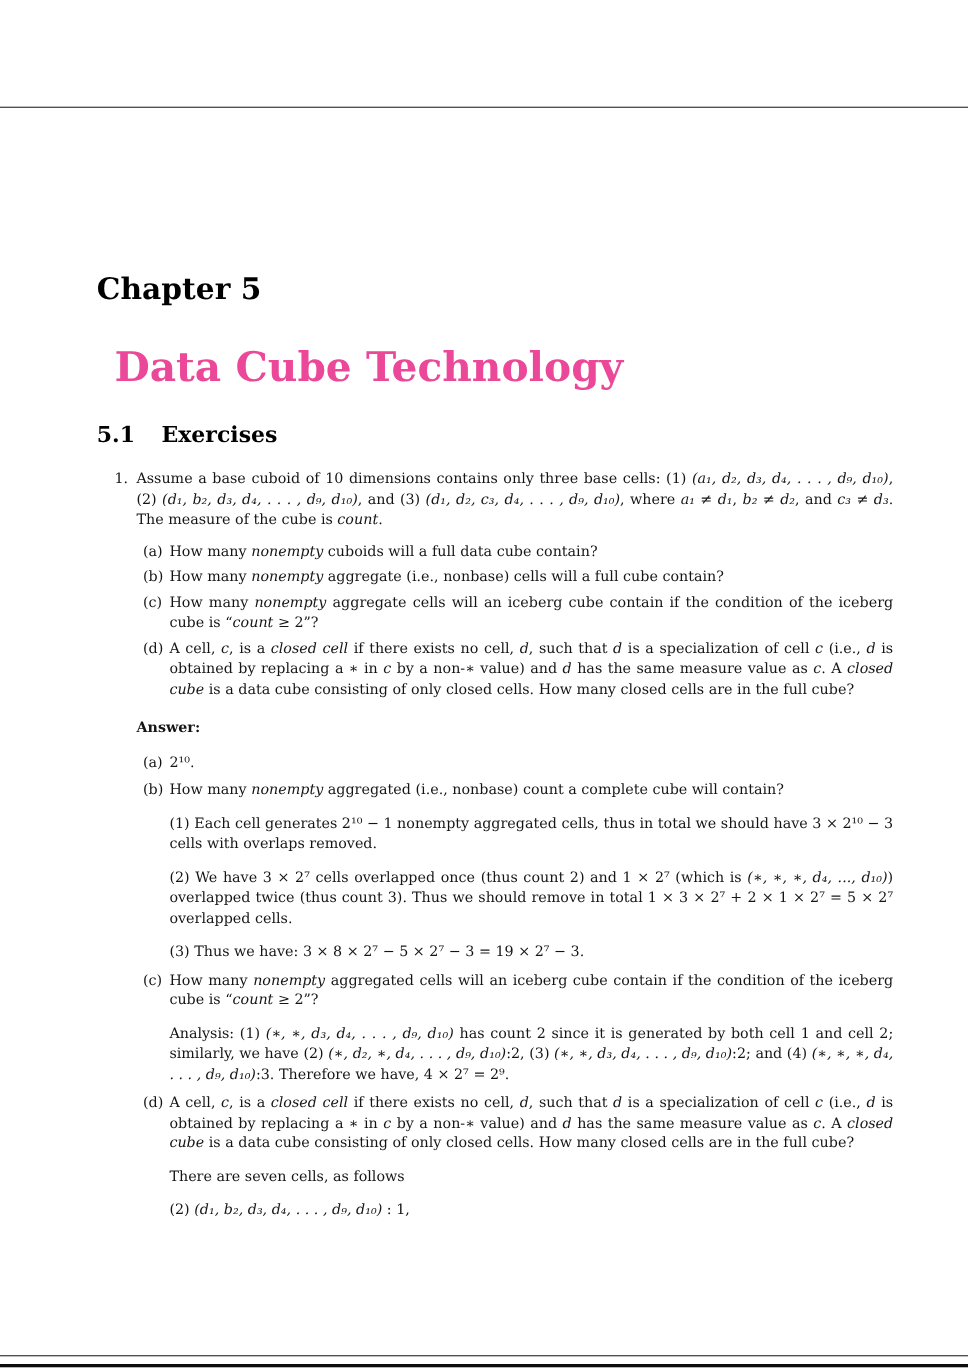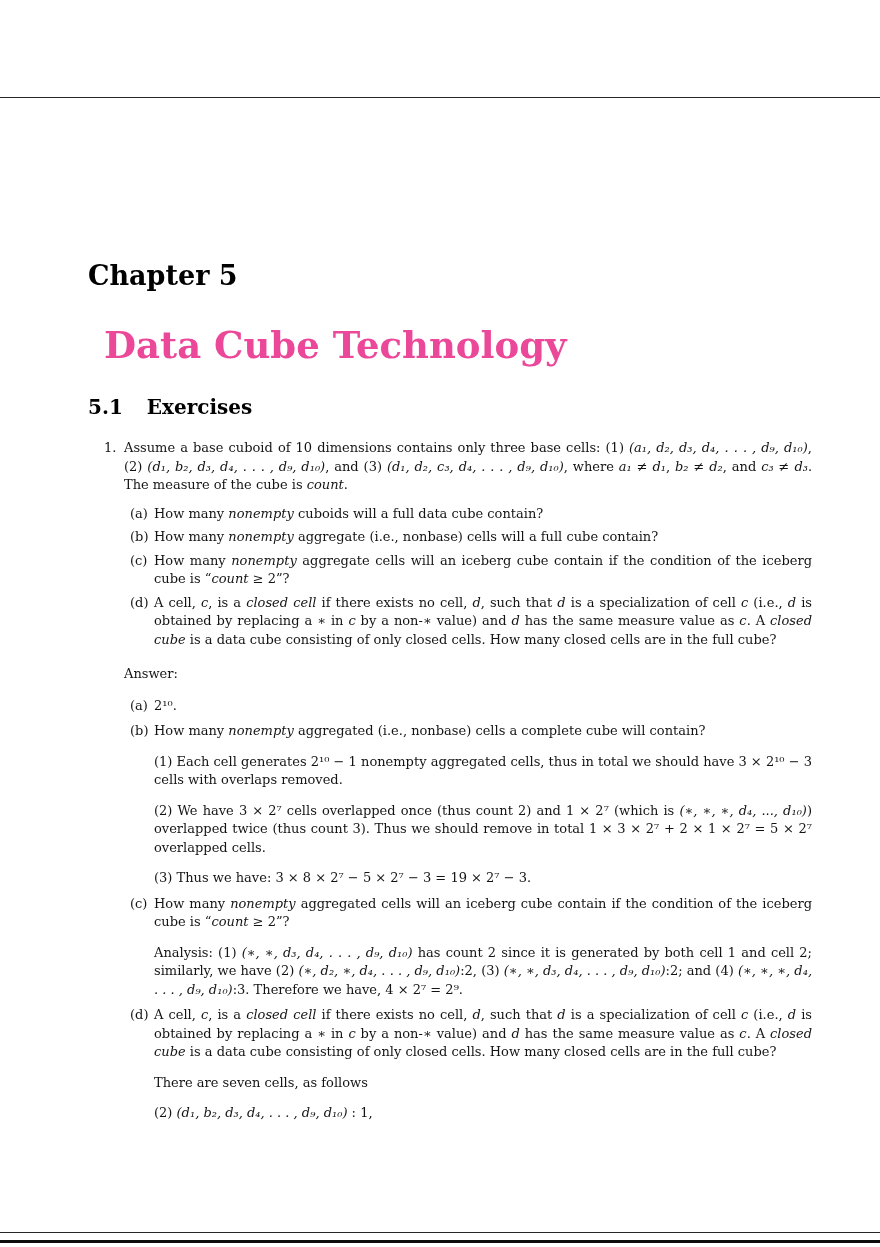--- a/index.html
+++ b/index.html
@@ -9,21 +9,21 @@
     position: relative;
     font-family: "DejaVu Serif", "Liberation Serif", serif;
     color: #141414;
   }
   .hrule { position: absolute; left: 0; width: 880px; background: #262626; }
   #rule-top { top: 97px; height: 1px; }
   #rule-bottom-a { top: 1232px; height: 1px; }
   #rule-bottom-b { top: 1240px; height: 3px; background: #0d0d0d; }
 
   .page {
-    position: absolute; top: 12px; left: 0; width: 880px;
+    position: absolute; top: 0; left: 0; width: 880px;
     box-sizing: border-box;
     padding: 248px 68px 0 88px;
   }
   .chapter { font-size: 27px; font-weight: bold; color: #000; margin: 0; }
   .book-title { font-size: 37px; font-weight: bold; color: #ec4899; margin: 32px 0 0 16px; }
   .section { font-size: 20px; font-weight: bold; color: #000; margin: 28px 0 0 0; }
   .sec-num { margin-right: 24px; }
 
   .exercise { margin-top: 20px; font-size: 13px; line-height: 18.5px; }
   p { margin: 0; }
@@ -31,21 +31,21 @@
 
   .ex-row { display: flex; }
   .ex-num { flex: 0 0 20px; width: 20px; margin-left: 16px; }
   .ex-body { flex: 1; min-width: 0; }
 
   .q-row { display: flex; margin-top: 5px; margin-left: 6px; }
   .q-row.first { margin-top: 10px; }
   .q-label { flex: 0 0 24px; width: 24px; }
   .q-text { flex: 1; min-width: 0; }
 
-  .answer-label { font-weight: normal; margin-top: 16px; }
+  .answer-label { font-weight: bold; margin-top: 16px; }
   .a-row { display: flex; margin-top: 7px; margin-left: 6px; }
   .a-row.first { margin-top: 13px; }
   .para + .para { margin-top: 12px; }
 </style>
 </head>
 <body>
 
 <div class="hrule" id="rule-top"></div>
 
 <main class="page">
@@ -84,21 +84,21 @@
         <div class="a-row first">
           <span class="q-label">(a)</span>
           <div class="q-text">
             <p class="para jt"><span>2¹⁰.</span></p>
           </div>
         </div>
 
         <div class="a-row">
           <span class="q-label">(b)</span>
           <div class="q-text">
-            <p class="para jt"><span>How many </span><i>nonempty</i><span> aggregated (i.e., nonbase) cells a complete cube will contain?</span></p>
+            <p class="para jt"><span>How many </span><i>nonempty</i><span> aggregated (i.e., nonbase) count a complete cube will contain?</span></p>
             <p class="para jt"><span>(1) Each cell generates 2¹⁰ − 1 nonempty aggregated cells, thus in total we should have 3 × 2¹⁰ − 3 cells with overlaps removed.</span></p>
             <p class="para jt"><span>(2) We have 3 × 2⁷ cells overlapped once (thus count 2) and 1 × 2⁷ (which is </span><i>(∗, ∗, ∗, d₄, ..., d₁₀)</i><span>) overlapped twice (thus count 3). Thus we should remove in total 1 × 3 × 2⁷ + 2 × 1 × 2⁷ = 5 × 2⁷ overlapped cells.</span></p>
             <p class="para jt"><span>(3) Thus we have: 3 × 8 × 2⁷ − 5 × 2⁷ − 3 = 19 × 2⁷ − 3.</span></p>
           </div>
         </div>
 
         <div class="a-row">
           <span class="q-label">(c)</span>
           <div class="q-text">
             <p class="para jt"><span>How many </span><i>nonempty</i><span> aggregated cells will an iceberg cube contain if the condition of the iceberg cube is “</span><i>count</i><span> ≥ 2”?</span></p>

